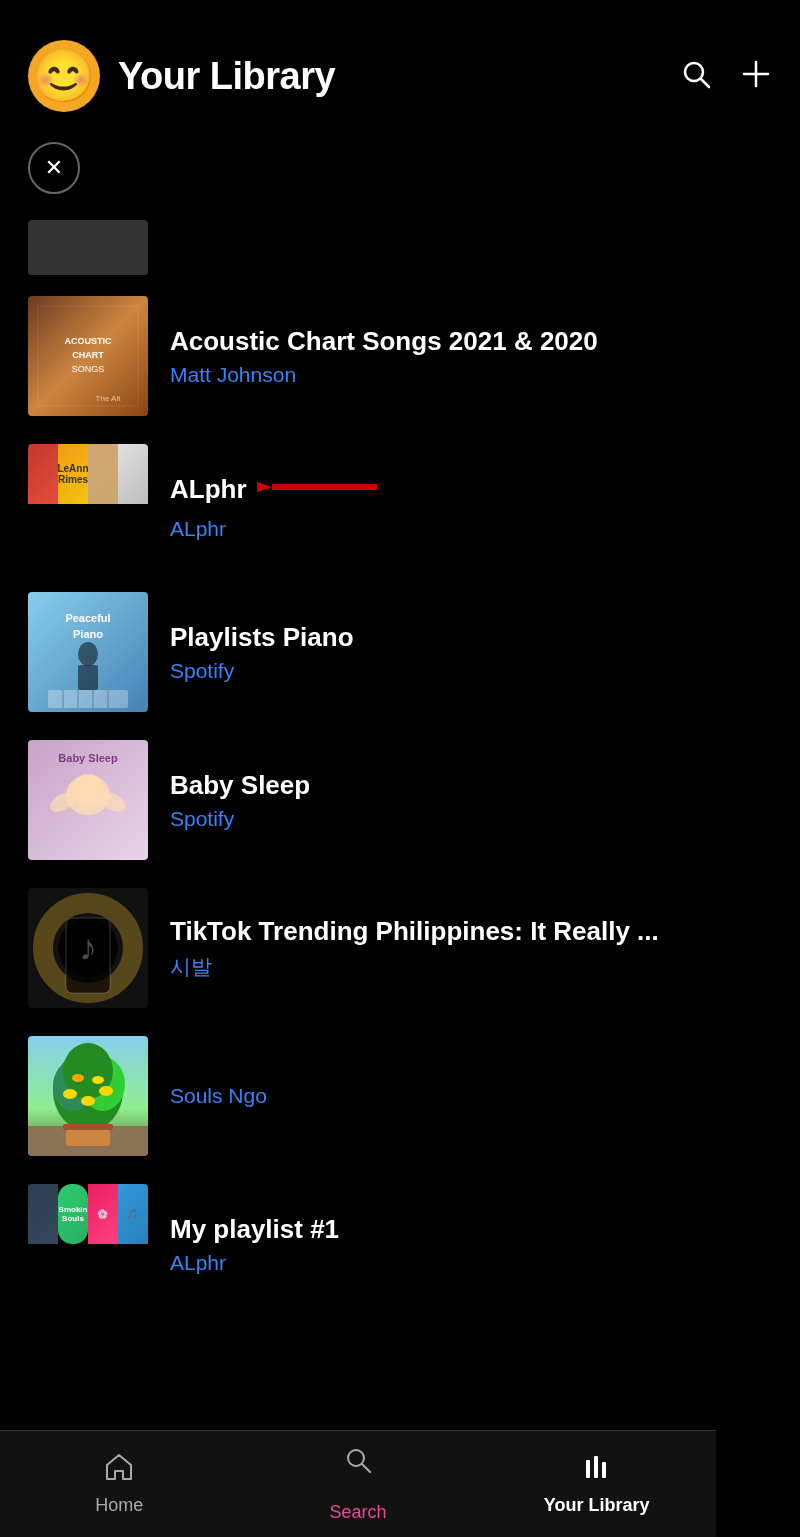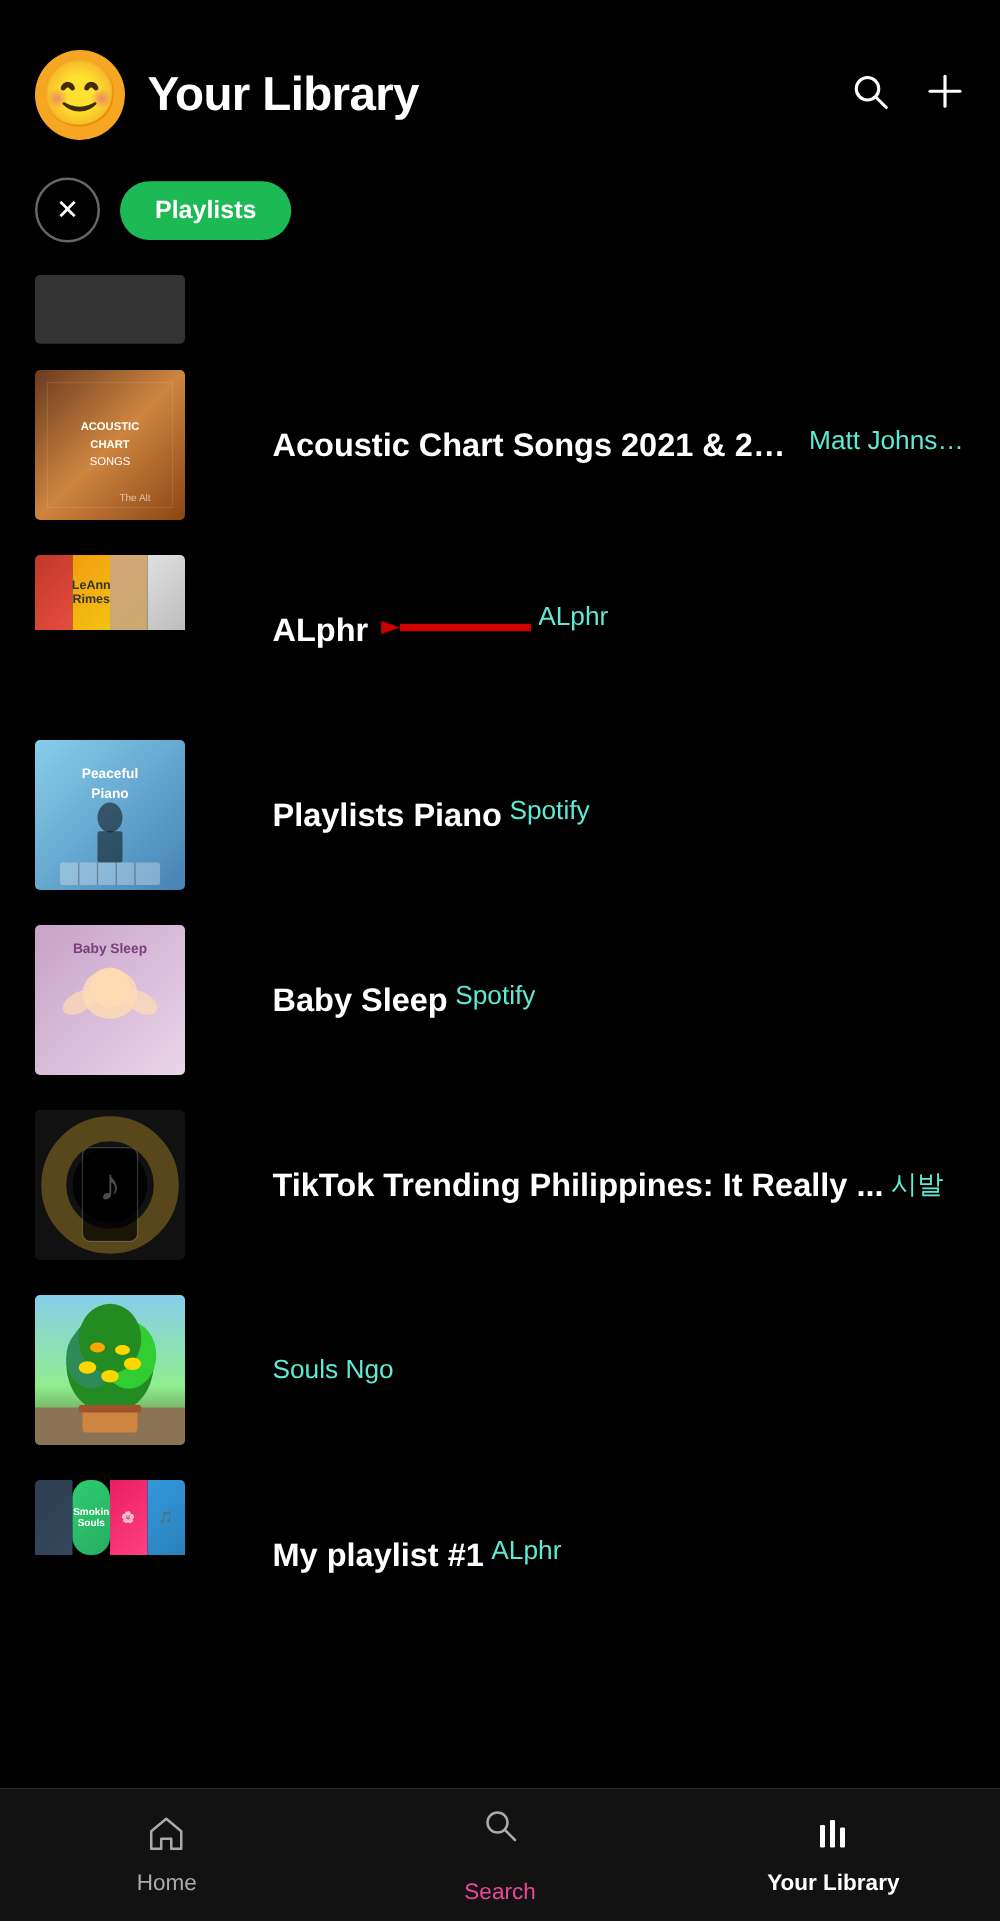--- a/index.html
+++ b/index.html
@@ -104,35 +104,35 @@
       grid-template-rows: 1fr 1fr;
       width: 120px;
       height: 120px;
     }
     .playlist-thumb-grid .cell {
       overflow: hidden;
     }
 
     .playlist-info {
       display: flex;
+      flex-direction: column;
       gap: 6px;
       flex: 1;
       min-width: 0;
-      margin-left: 48px;
     }
     .playlist-name {
       font-size: 26px;
       font-weight: 600;
       white-space: nowrap;
       overflow: hidden;
       text-overflow: ellipsis;
     }
     .playlist-sub {
       font-size: 21px;
-      color: #5eead4;
+      color: #3b82f6;
       white-space: nowrap;
       overflow: hidden;
       text-overflow: ellipsis;
     }
 
     
     .partial-item {
       display: flex;
       align-items: center;
       padding: 10px 28px;
@@ -146,21 +146,21 @@
       background: #333;
       border-radius: 4px;
       flex-shrink: 0;
     }
 
     
     .bottom-nav {
       position: fixed;
       bottom: 0;
       left: 0;
-      width: 800px;
+      width: 716px;
       background: #121212;
       border-top: 1px solid #333;
       display: flex;
       height: 107px;
     }
     .nav-item {
       flex: 1;
       display: flex;
       flex-direction: column;
       align-items: center;
@@ -211,21 +211,20 @@
         <line x1="4" y1="16" x2="28" y2="16" stroke="white" stroke-width="2.5" stroke-linecap="round"></line>
       </svg>
     </span>
   </div>
 </div>
 
 <div class="filter-row">
   <button class="close-btn">
     <span>✕</span>
   </button>
-  <div class="filter-pill">Playlists</div>
 </div>
 
 <div class="playlist-list">
 
   <div class="partial-item">
     <div class="partial-thumb"></div>
   </div>
 
   <div class="playlist-item">
     <div class="playlist-thumb">

